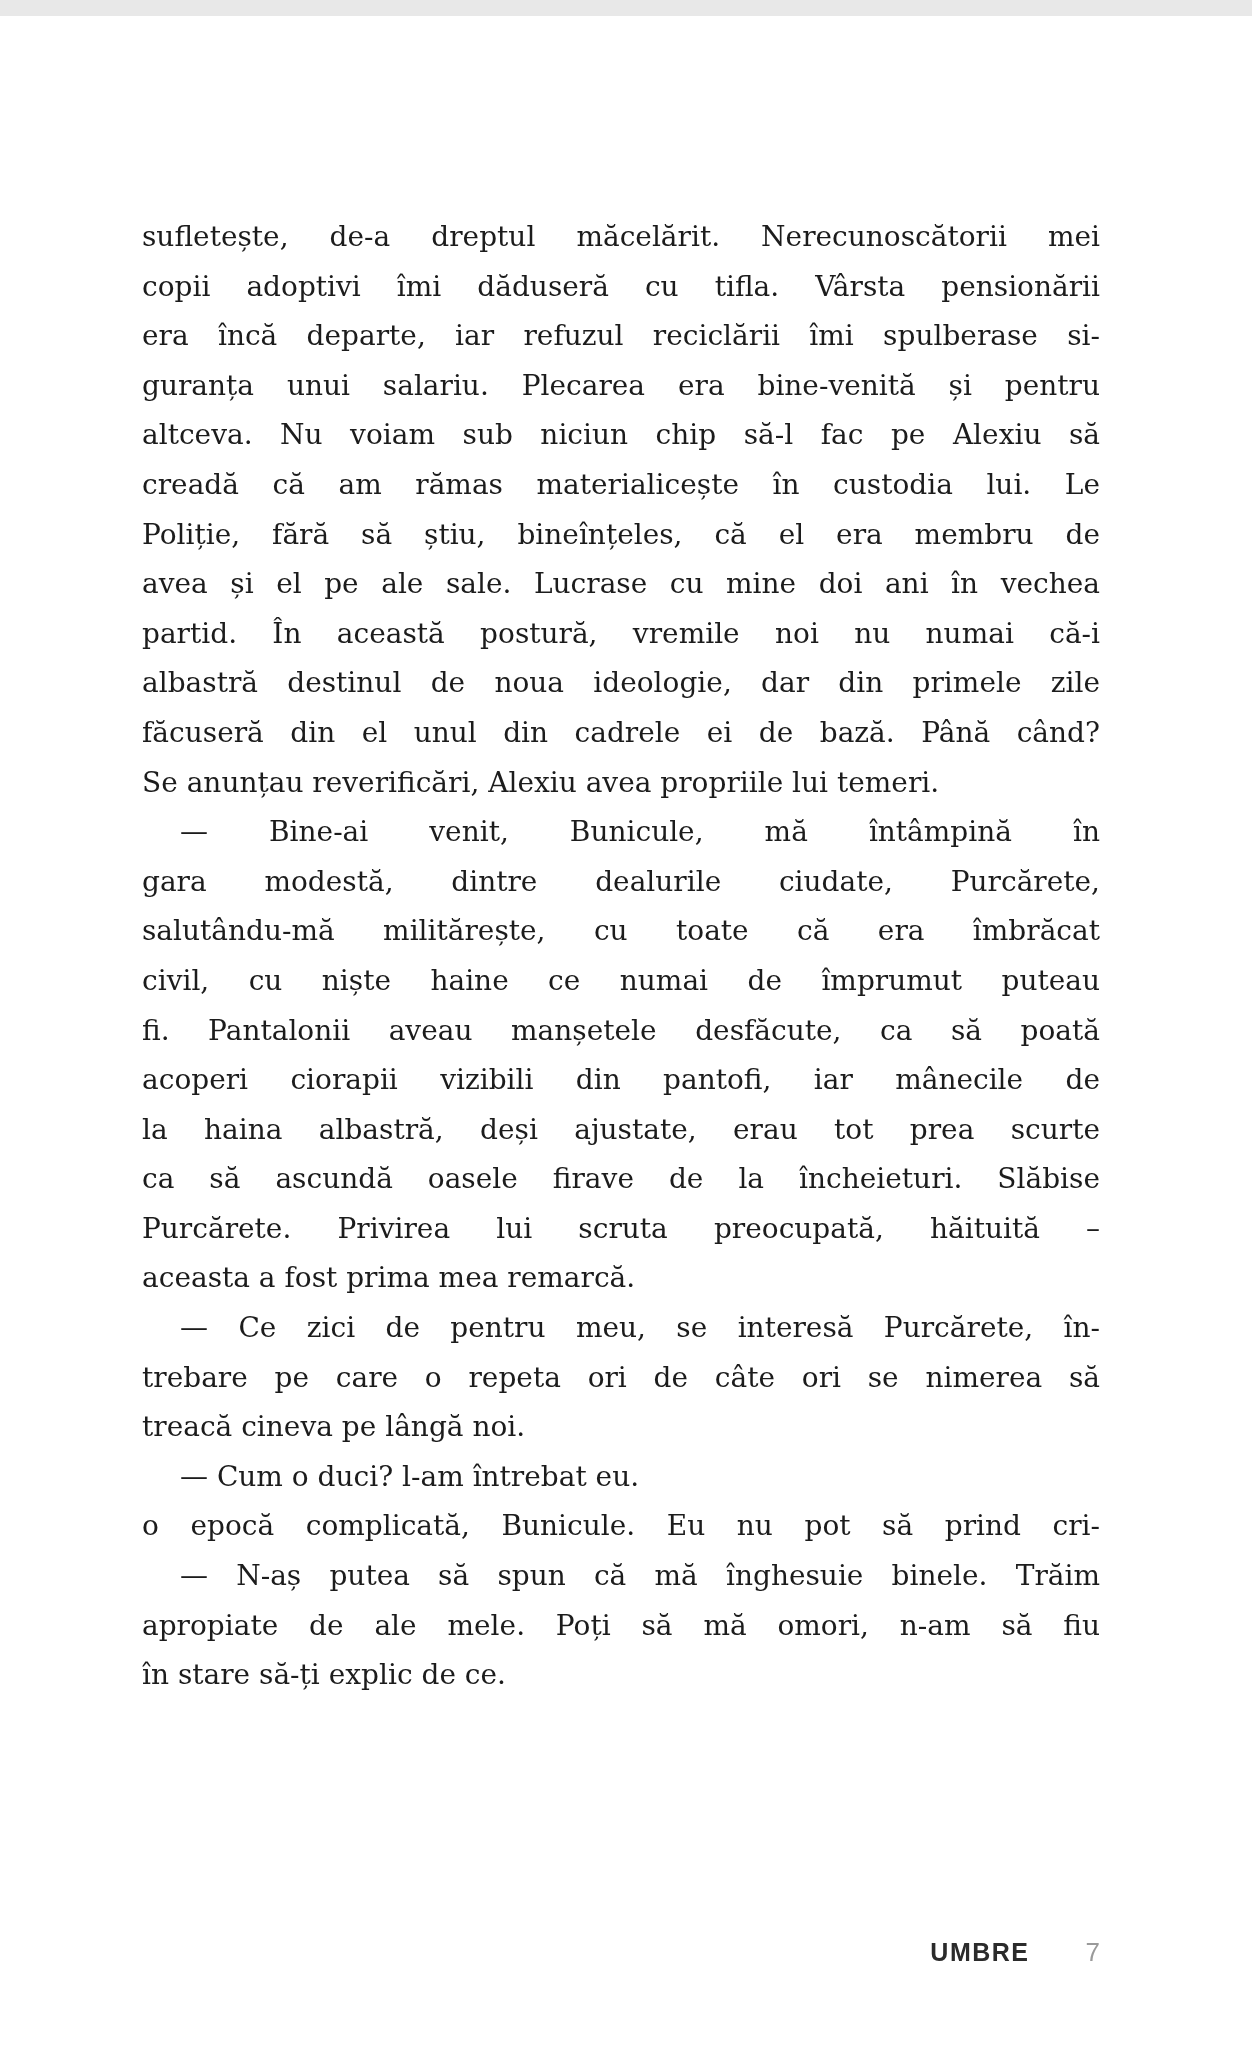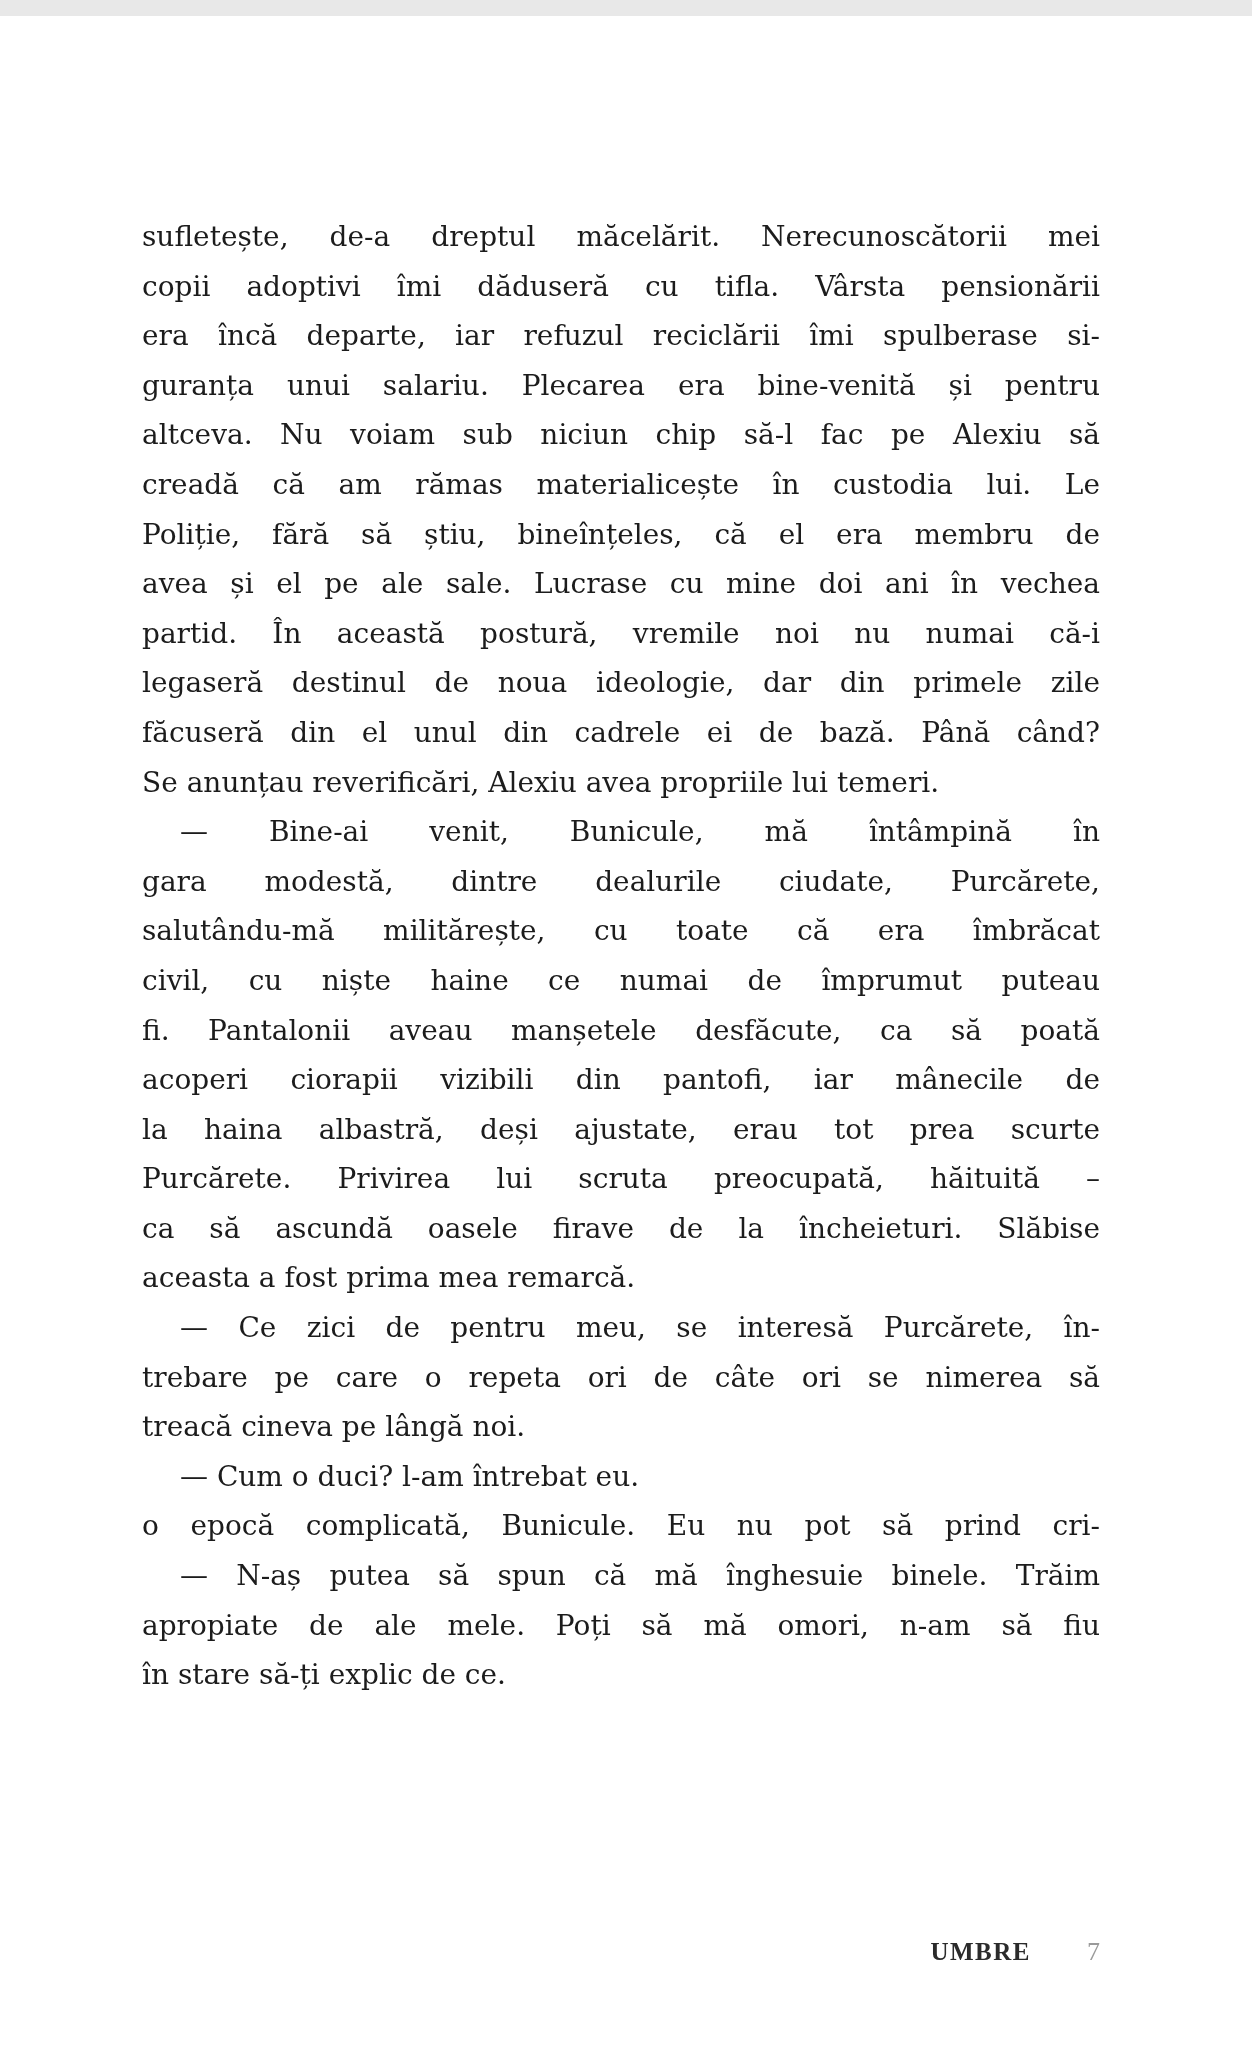--- a/index.html
+++ b/index.html
@@ -42,21 +42,21 @@
   .line.indented {
     text-indent: 38px;
   }
   .footer {
     position: absolute;
     top: 1921px;
     right: 152px;
     display: flex;
     align-items: baseline;
     gap: 56px;
-    font-family: Liberation Serif, serif;
+    font-family: Liberation Sans, sans-serif;
   }
   .book-title {
     font-size: 25px;
     font-weight: bold;
     letter-spacing: 1.5px;
     color: var(--title, #2b2b2b);
   }
   .page-number {
     font-size: 26px;
     font-weight: normal;
@@ -73,34 +73,34 @@
   <div class="paragraph">
         <div class="line">sufletește, de-a dreptul măcelărit. Nerecunoscătorii mei</div>
         <div class="line">copii adoptivi îmi dăduseră cu tifla. Vârsta pensionării</div>
         <div class="line">era încă departe, iar refuzul reciclării îmi spulberase si-</div>
         <div class="line">guranța unui salariu. Plecarea era bine-venită și pentru</div>
         <div class="line">altceva. Nu voiam sub niciun chip să-l fac pe Alexiu să</div>
         <div class="line">creadă că am rămas materialicește în custodia lui. Le</div>
         <div class="line">Poliție, fără să știu, bineînțeles, că el era membru de</div>
         <div class="line">avea și el pe ale sale. Lucrase cu mine doi ani în vechea</div>
         <div class="line">partid. În această postură, vremile noi nu numai că-i</div>
-        <div class="line">legaseră destinul de noua ideologie, dar din primele zile</div>
+        <div class="line">albastră destinul de noua ideologie, dar din primele zile</div>
         <div class="line">făcuseră din el unul din cadrele ei de bază. Până când?</div>
         <div class="line last">Se anunțau reverificări, Alexiu avea propriile lui temeri.</div>
       </div>
       <div class="paragraph">
         <div class="line indented">— Bine-ai venit, Bunicule, mă întâmpină în</div>
         <div class="line">gara modestă, dintre dealurile ciudate, Purcărete,</div>
         <div class="line">salutându-mă militărește, cu toate că era îmbrăcat</div>
         <div class="line">civil, cu niște haine ce numai de împrumut puteau</div>
         <div class="line">fi. Pantalonii aveau manșetele desfăcute, ca să poată</div>
         <div class="line">acoperi ciorapii vizibili din pantofi, iar mânecile de</div>
         <div class="line">la haina albastră, deși ajustate, erau tot prea scurte</div>
+        <div class="line">ca să ascundă oasele firave de la încheieturi. Slăbise</div>
         <div class="line">Purcărete. Privirea lui scruta preocupată, hăituită –</div>
-        <div class="line">ca să ascundă oasele firave de la încheieturi. Slăbise</div>
         <div class="line last">aceasta a fost prima mea remarcă.</div>
       </div>
       <div class="paragraph">
         <div class="line indented">— Ce zici de pentru meu, se interesă Purcărete, în-</div>
         <div class="line">trebare pe care o repeta ori de câte ori se nimerea să</div>
         <div class="line last">treacă cineva pe lângă noi.</div>
       </div>
       <div class="paragraph">
         <div class="line last indented">— Cum o duci? l-am întrebat eu.</div>
       </div>

